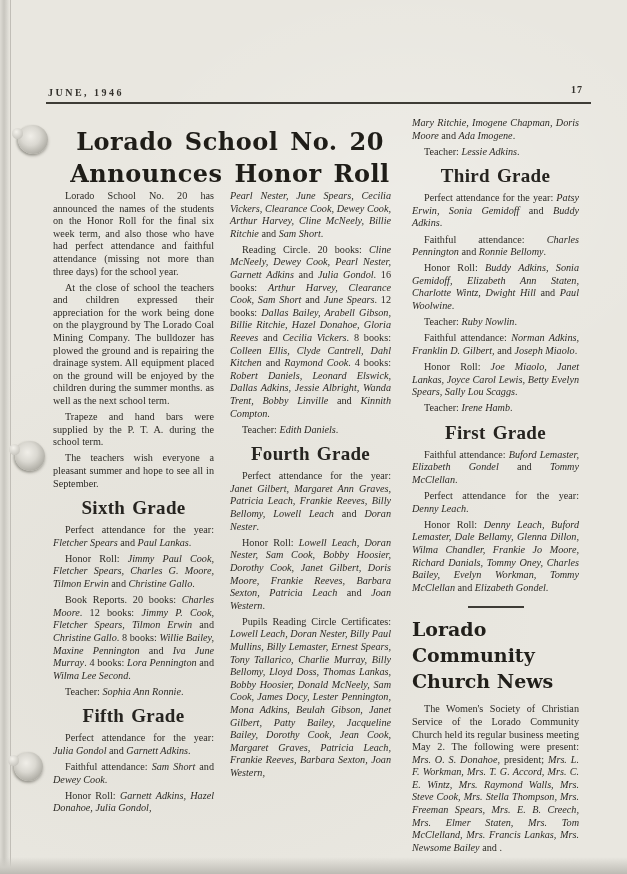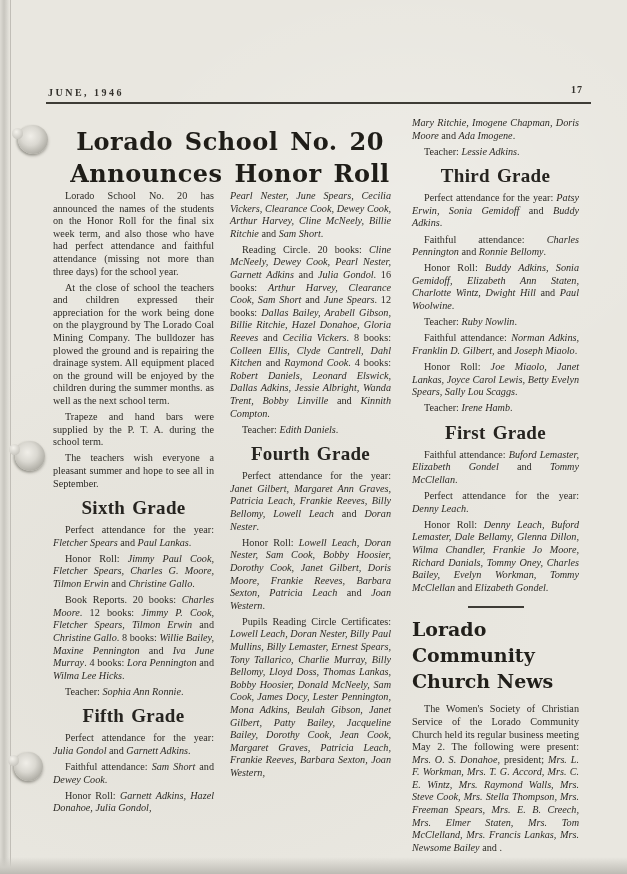--- a/index.html
+++ b/index.html
@@ -99,21 +99,21 @@
   <h1 class="article-title"><span>Lorado School No. 20</span><br><span>Announces Honor Roll</span></h1>
 
   <div class="col c1" id="col-0">
       <p class="para">Lorado School No. 20 has announced the names of the students on the Honor Roll for the final six week term, and also those who have had perfect attendance and faithful attendance (missing not more than three days) for the school year.</p>
       <p class="para">At the close of school the teachers and children expressed their appreciation for the work being done on the playground by The Lorado Coal Mining Company. The bulldozer has plowed the ground and is repairing the drainage system. All equipment placed on the ground will be enjoyed by the children during the summer months. as well as the next school term.</p>
       <p class="para">Trapeze and hand bars were supplied by the P. T. A. during the school term.</p>
       <p class="para">The teachers wish everyone a pleasant summer and hope to see all in September.</p>
       <h2 class="sec-heading">Sixth Grade</h2>
       <p class="para">Perfect attendance for the year: <i>Fletcher Spears</i> and <i>Paul Lankas</i>.</p>
       <p class="para">Honor Roll: <i>Jimmy Paul Cook, Fletcher Spears, Charles G. Moore, Tilmon Erwin</i> and <i>Christine Gallo</i>.</p>
-      <p class="para">Book Reports. 20 books: <i>Charles Moore</i>. 12 books: <i>Jimmy P. Cook, Fletcher Spears, Tilmon Erwin</i> and <i>Christine Gallo</i>. 8 books: <i>Willie Bailey, Maxine Pennington</i> and <i>Iva June Murray</i>. 4 books: <i>Lora Pennington</i> and <i>Wilma Lee Hicks</i>.</p>
+      <p class="para">Book Reports. 20 books: <i>Charles Moore</i>. 12 books: <i>Jimmy P. Cook, Fletcher Spears, Tilmon Erwin</i> and <i>Christine Gallo</i>. 8 books: <i>Willie Bailey, Maxine Pennington</i> and <i>Iva June Murray</i>. 4 books: <i>Lora Pennington</i> and <i>Wilma Lee Second</i>.</p>
       <p class="para">Teacher: <i>Sophia Ann Ronnie</i>.</p>
       <h2 class="sec-heading">Fifth Grade</h2>
       <p class="para">Perfect attendance for the year: <i>Julia Gondol</i> and <i>Garnett Adkins</i>.</p>
       <p class="para">Faithful attendance: <i>Sam Short</i> and <i>Dewey Cook</i>.</p>
       <p class="para">Honor Roll: <i>Garnett Adkins, Hazel Donahoe, Julia Gondol,</i></p>
     </div>
   <div class="col c2" id="col-1">
       <p class="para cont"><i>Pearl Nester, June Spears, Cecilia Vickers, Clearance Cook, Dewey Cook, Arthur Harvey, Cline McNeely, Billie Ritchie</i> and <i>Sam Short</i>.</p>
       <p class="para">Reading Circle. 20 books: <i>Cline McNeely, Dewey Cook, Pearl Nester, Garnett Adkins</i> and <i>Julia Gondol</i>. 16 books: <i>Arthur Harvey, Clearance Cook, Sam Short</i> and <i>June Spears</i>. 12 books: <i>Dallas Bailey, Arabell Gibson, Billie Ritchie, Hazel Donahoe, Gloria Reeves</i> and <i>Cecilia Vickers</i>. 8 books: <i>Colleen Ellis, Clyde Cantrell, Dahl Kitchen</i> and <i>Raymond Cook</i>. 4 books: <i>Robert Daniels, Leonard Elswick, Dallas Adkins, Jessie Albright, Wanda Trent, Bobby Linville</i> and <i>Kinnith Compton</i>.</p>
       <p class="para">Teacher: <i>Edith Daniels</i>.</p>

